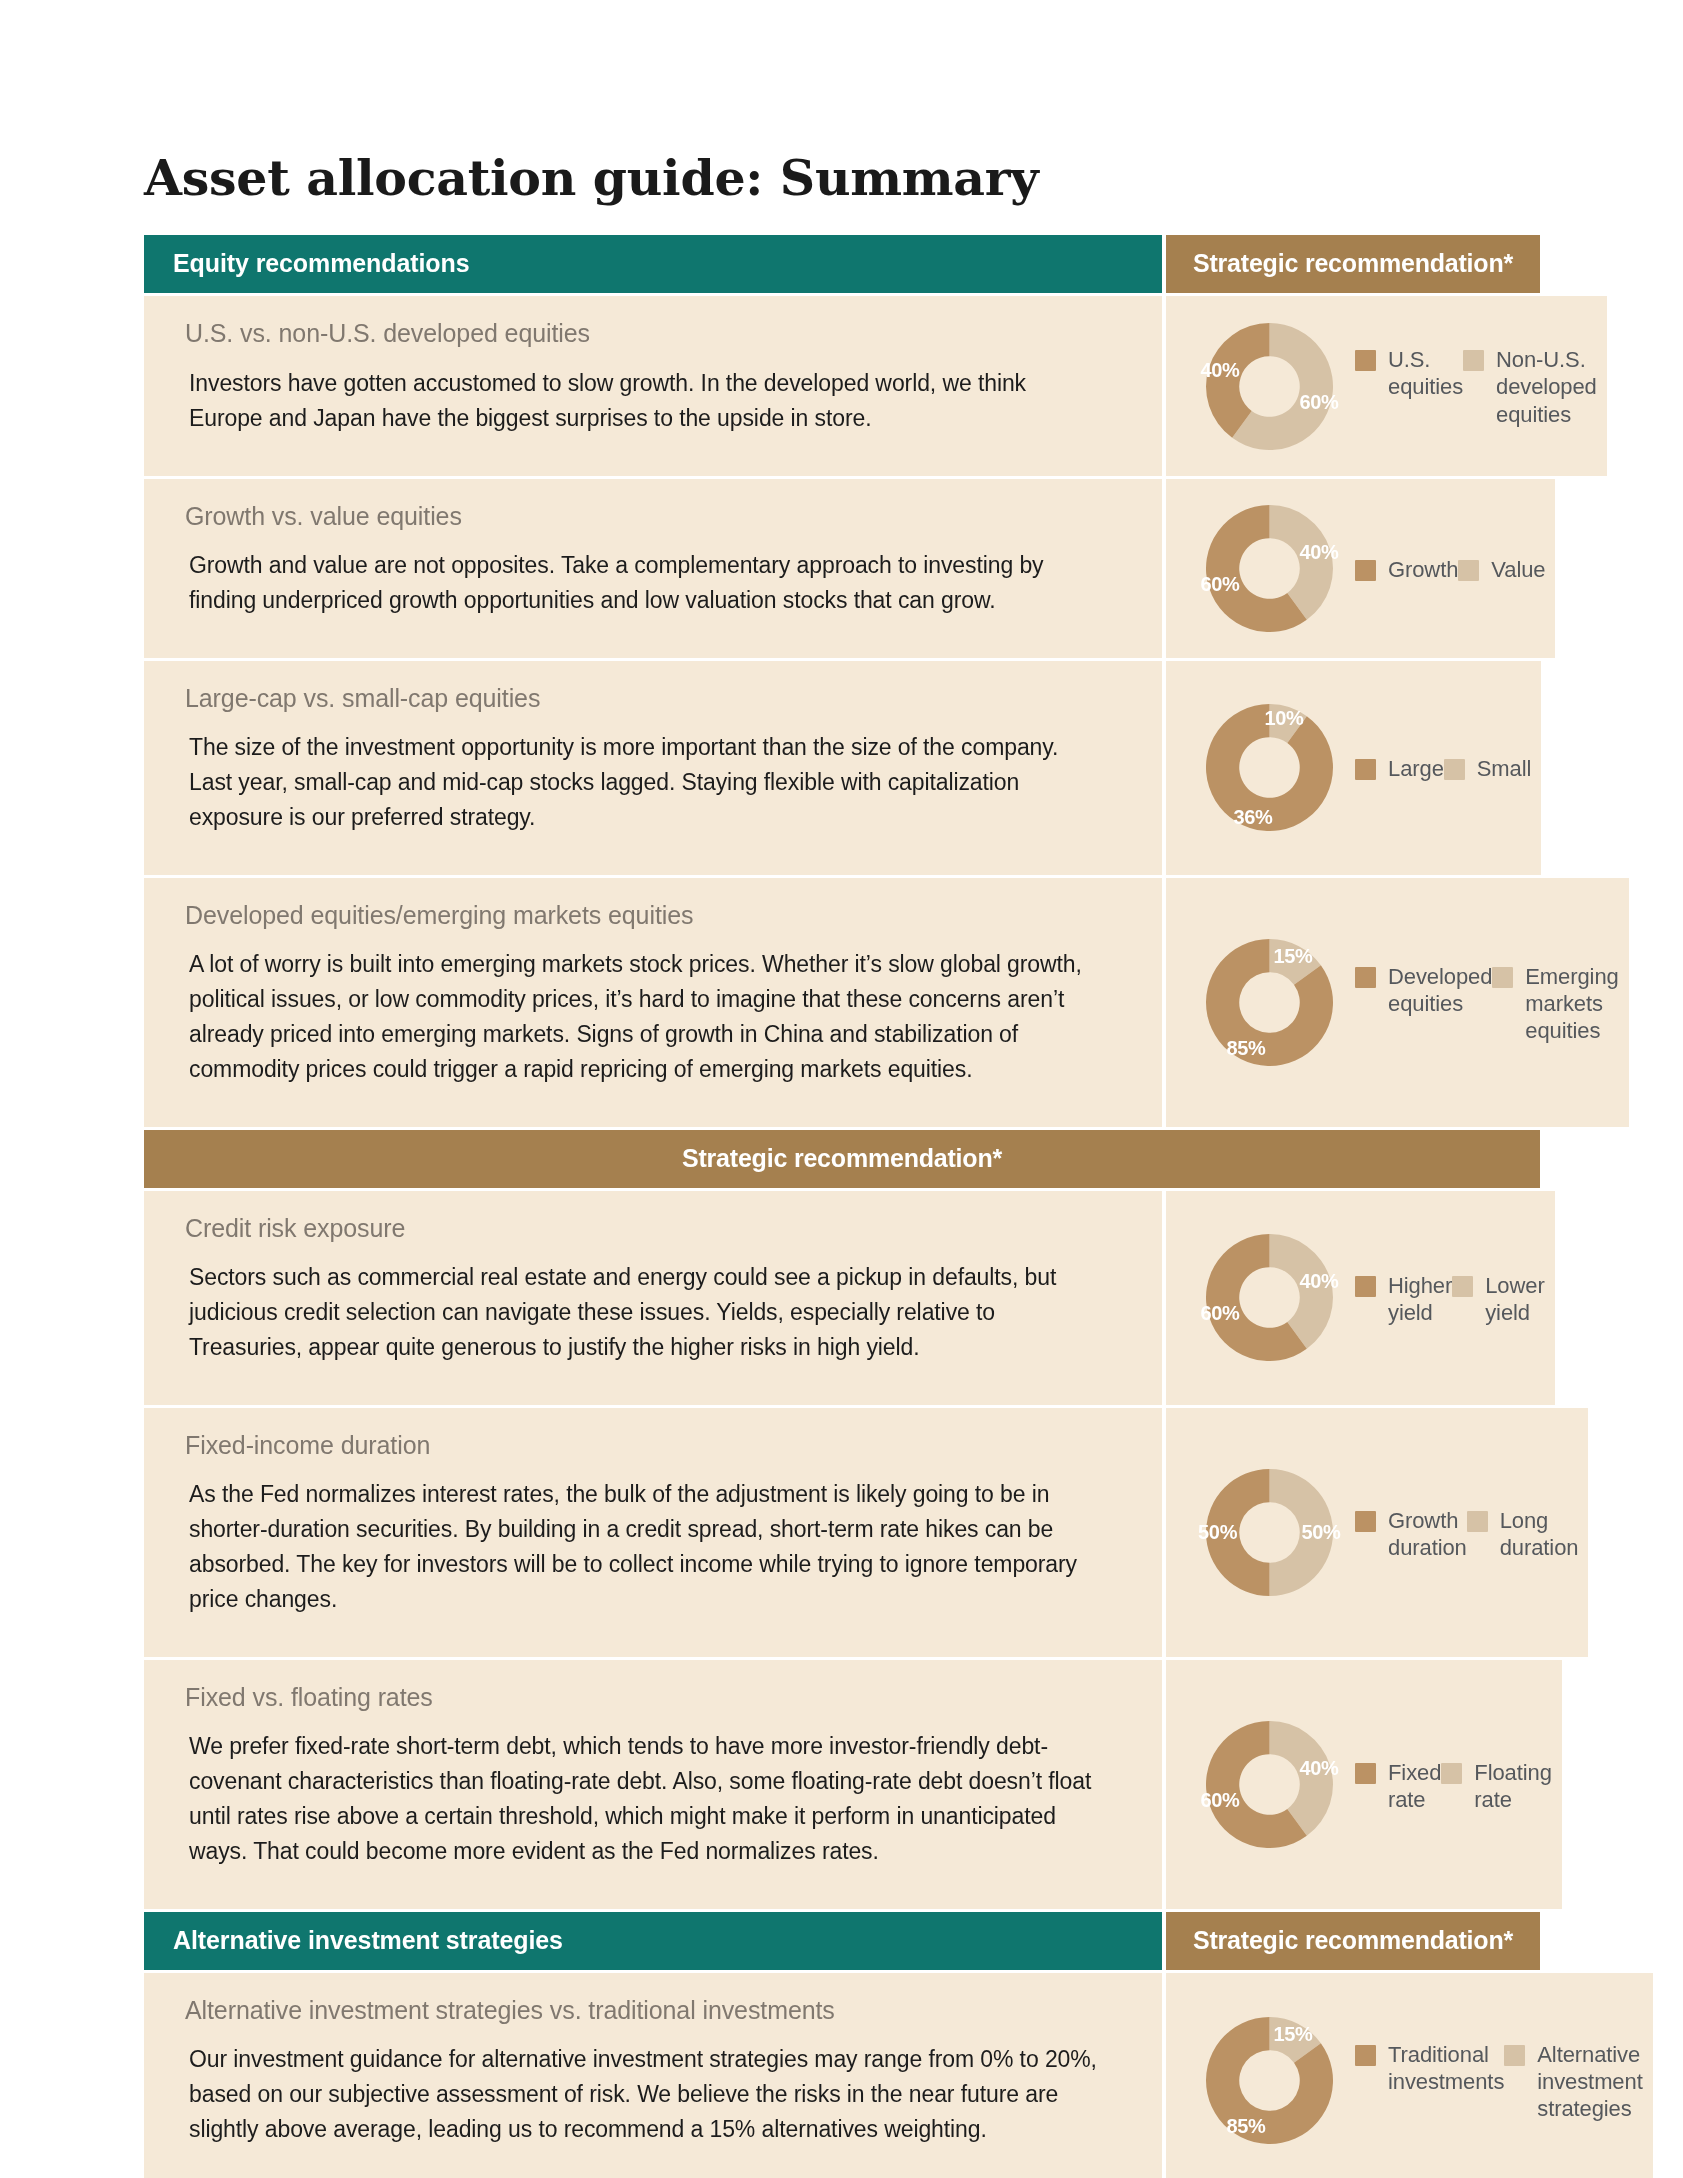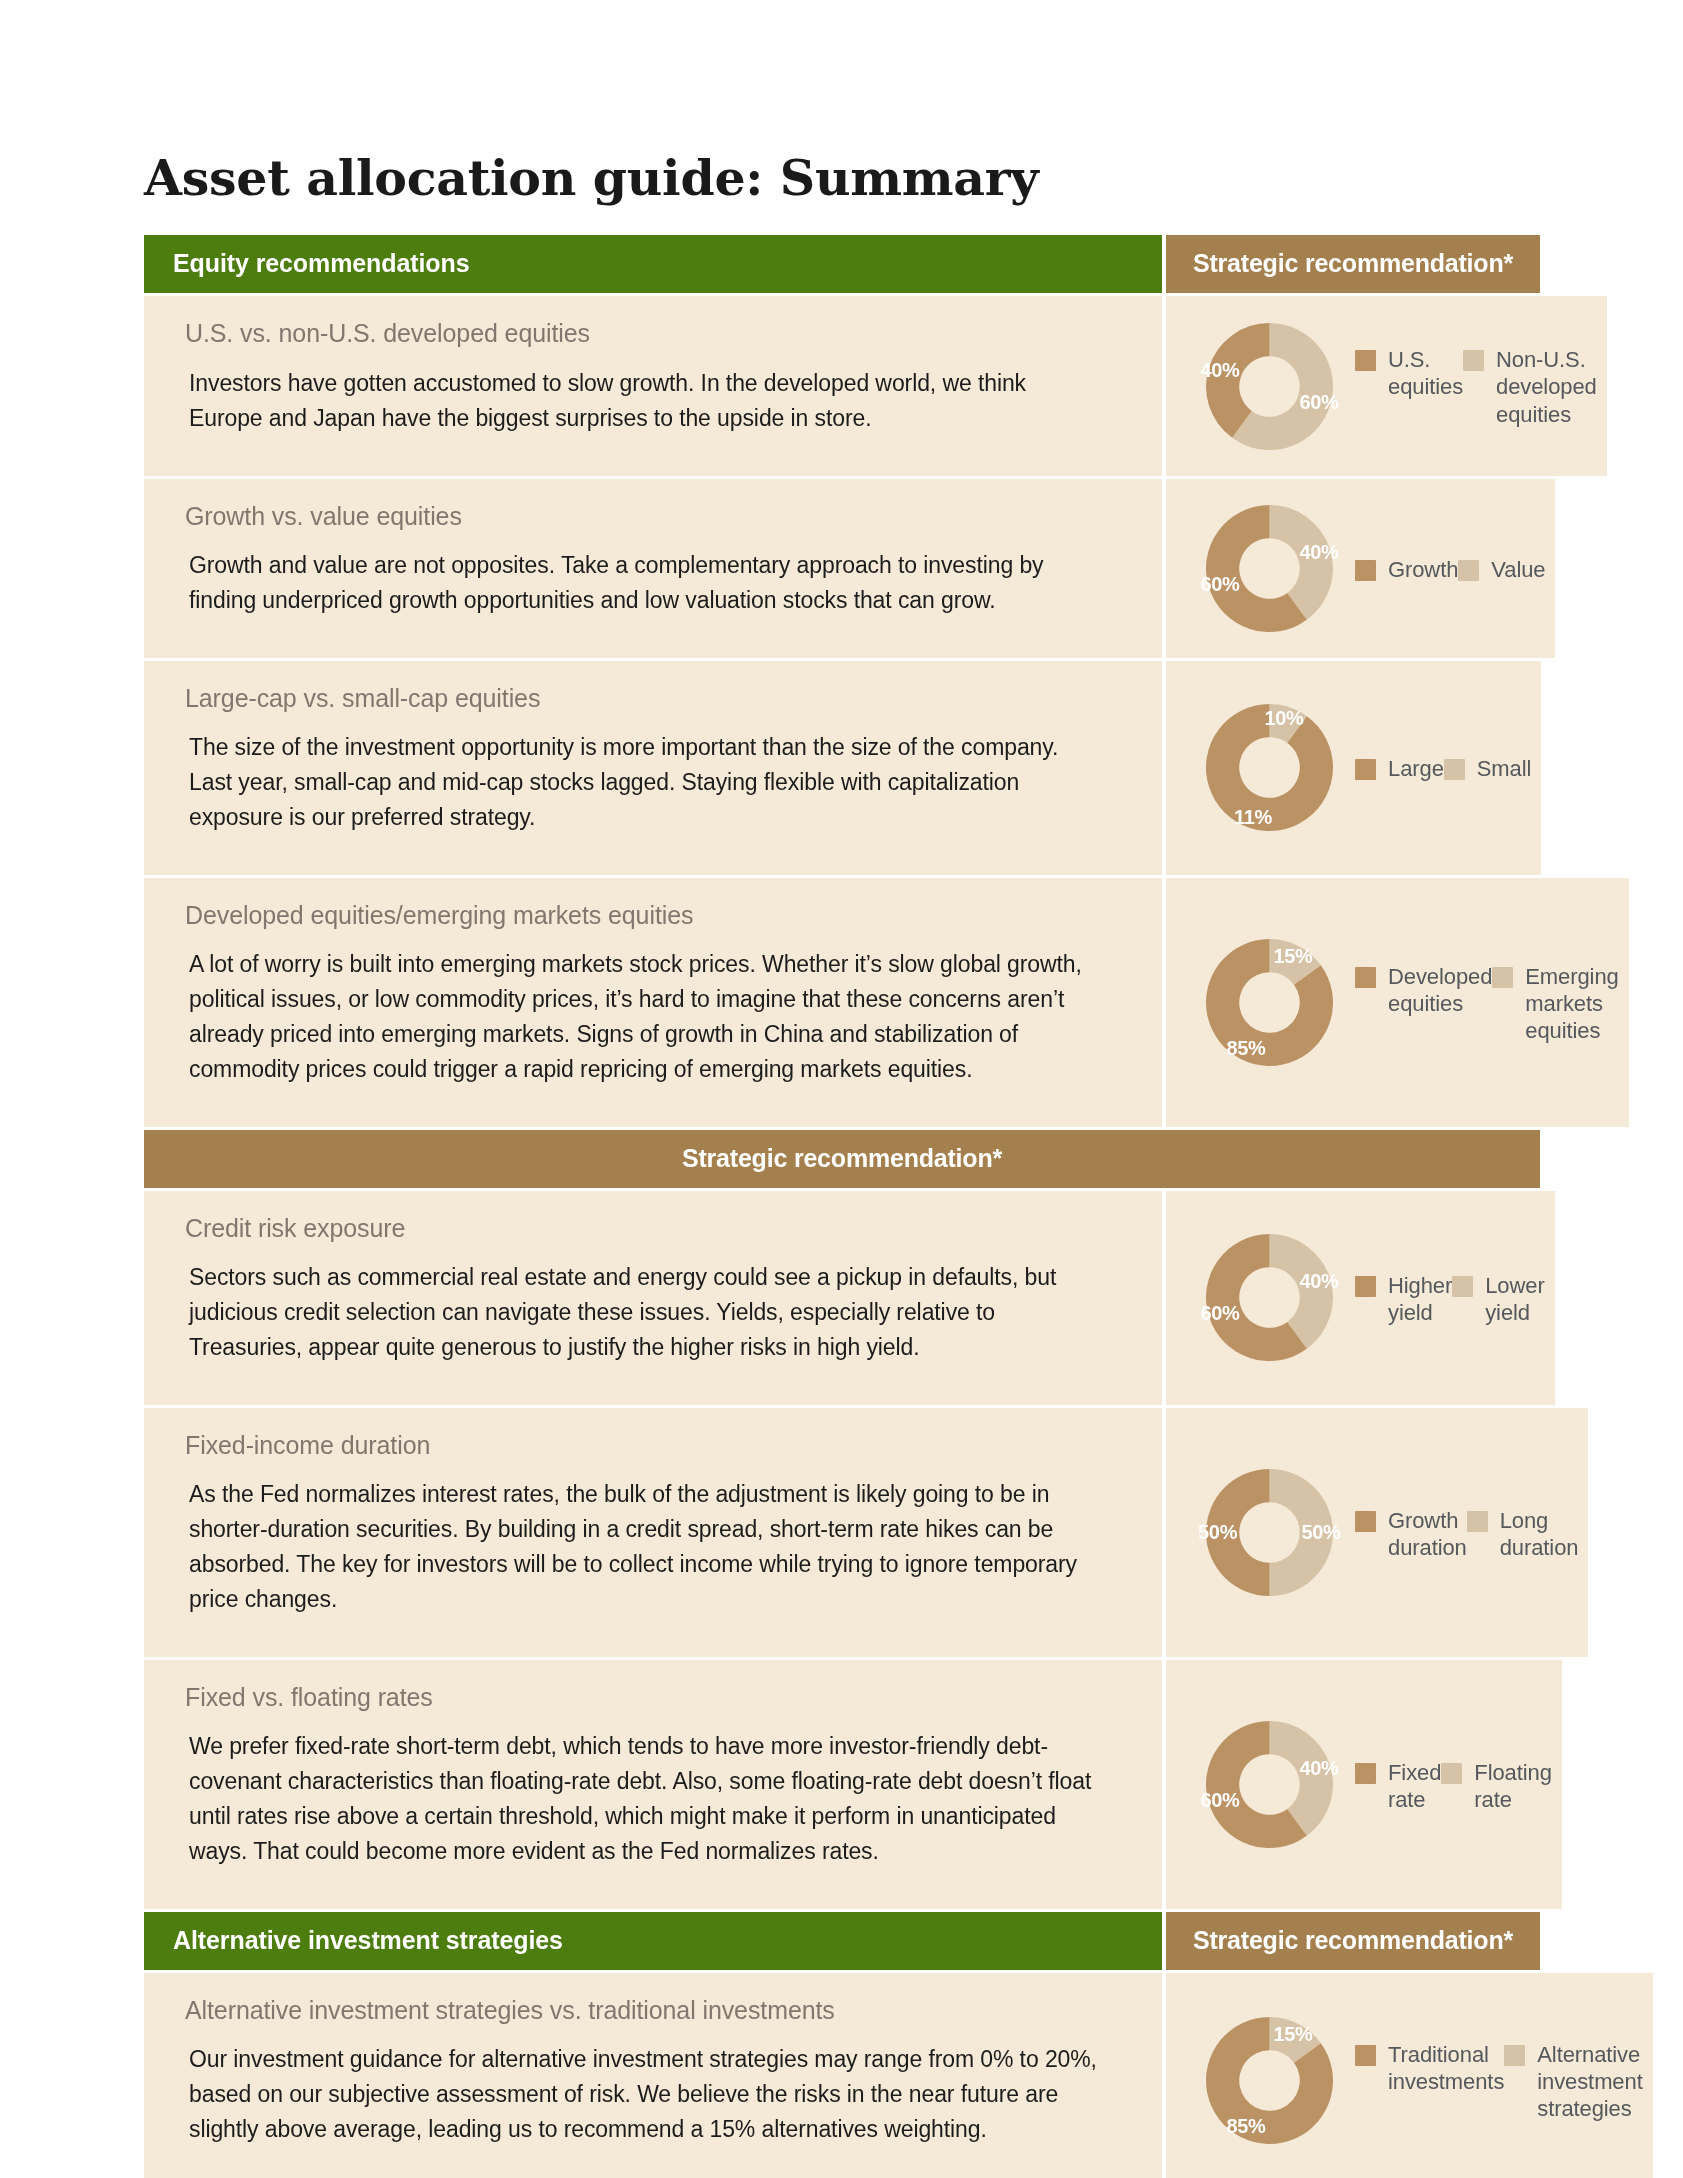--- a/index.html
+++ b/index.html
@@ -33,21 +33,21 @@
     width:1396px;
   }
   .section-head{
     display:flex;
     width:100%;
     margin-bottom:3px;
     column-gap:4px;
   }
   .section-head .sh-left{
     flex:0 0 1018px;
-    background:#4d7c0f;
+    background:#0f766e;
     color:#ffffff;
     font-size:25px;
     font-weight:600;
     padding:14px 0 15px 29px;
     box-sizing:border-box;
     letter-spacing:-0.1px;
   }
   .section-head .sh-right{
     flex:1 1 auto;
     background:#a5804f;
@@ -231,21 +231,21 @@
           <div class="row-body">The size of the investment opportunity is more important than the size of the company. Last year, small-cap and mid-cap stocks lagged. Staying flexible with capitalization exposure is our preferred strategy.</div>
         </div>
         <div class="cell-chart">
           <div class="chart-wrap">
             <div class="donut">
               <svg viewBox="0 0 128 128">
                 <path d="M 64 0 A 64 64 0 0 1 101.61825614671828 12.222912360003363 L 81.92745019492043 39.3249816715641 A 30.5 30.5 0 0 0 64 33.5 Z" fill="#d6c2a6" fill-rule="evenodd"></path>
                 <path d="M 101.61825614671828 12.222912360003363 A 64 64 0 1 1 63.999999999999986 0 L 63.99999999999999 33.5 A 30.5 30.5 0 1 0 81.92745019492043 39.3249816715641 Z" fill="#bb9264" fill-rule="evenodd"></path>
               </svg>
               <div class="pct" style="left: 78px; top: 14px;">10%</div>
-              <div class="pct" style="left: 47px; top: 113px;">11%</div>
+              <div class="pct" style="left: 47px; top: 113px;">36%</div>
             </div>
             <div class="legend">
               <div class="legend-item">
                 <span class="legend-swatch" style="background: rgb(187, 146, 100);"></span>
                 <span class="legend-label">Large</span>
               </div>
               <div class="legend-item">
                 <span class="legend-swatch" style="background: rgb(214, 194, 166);"></span>
                 <span class="legend-label">Small</span>
               </div>

